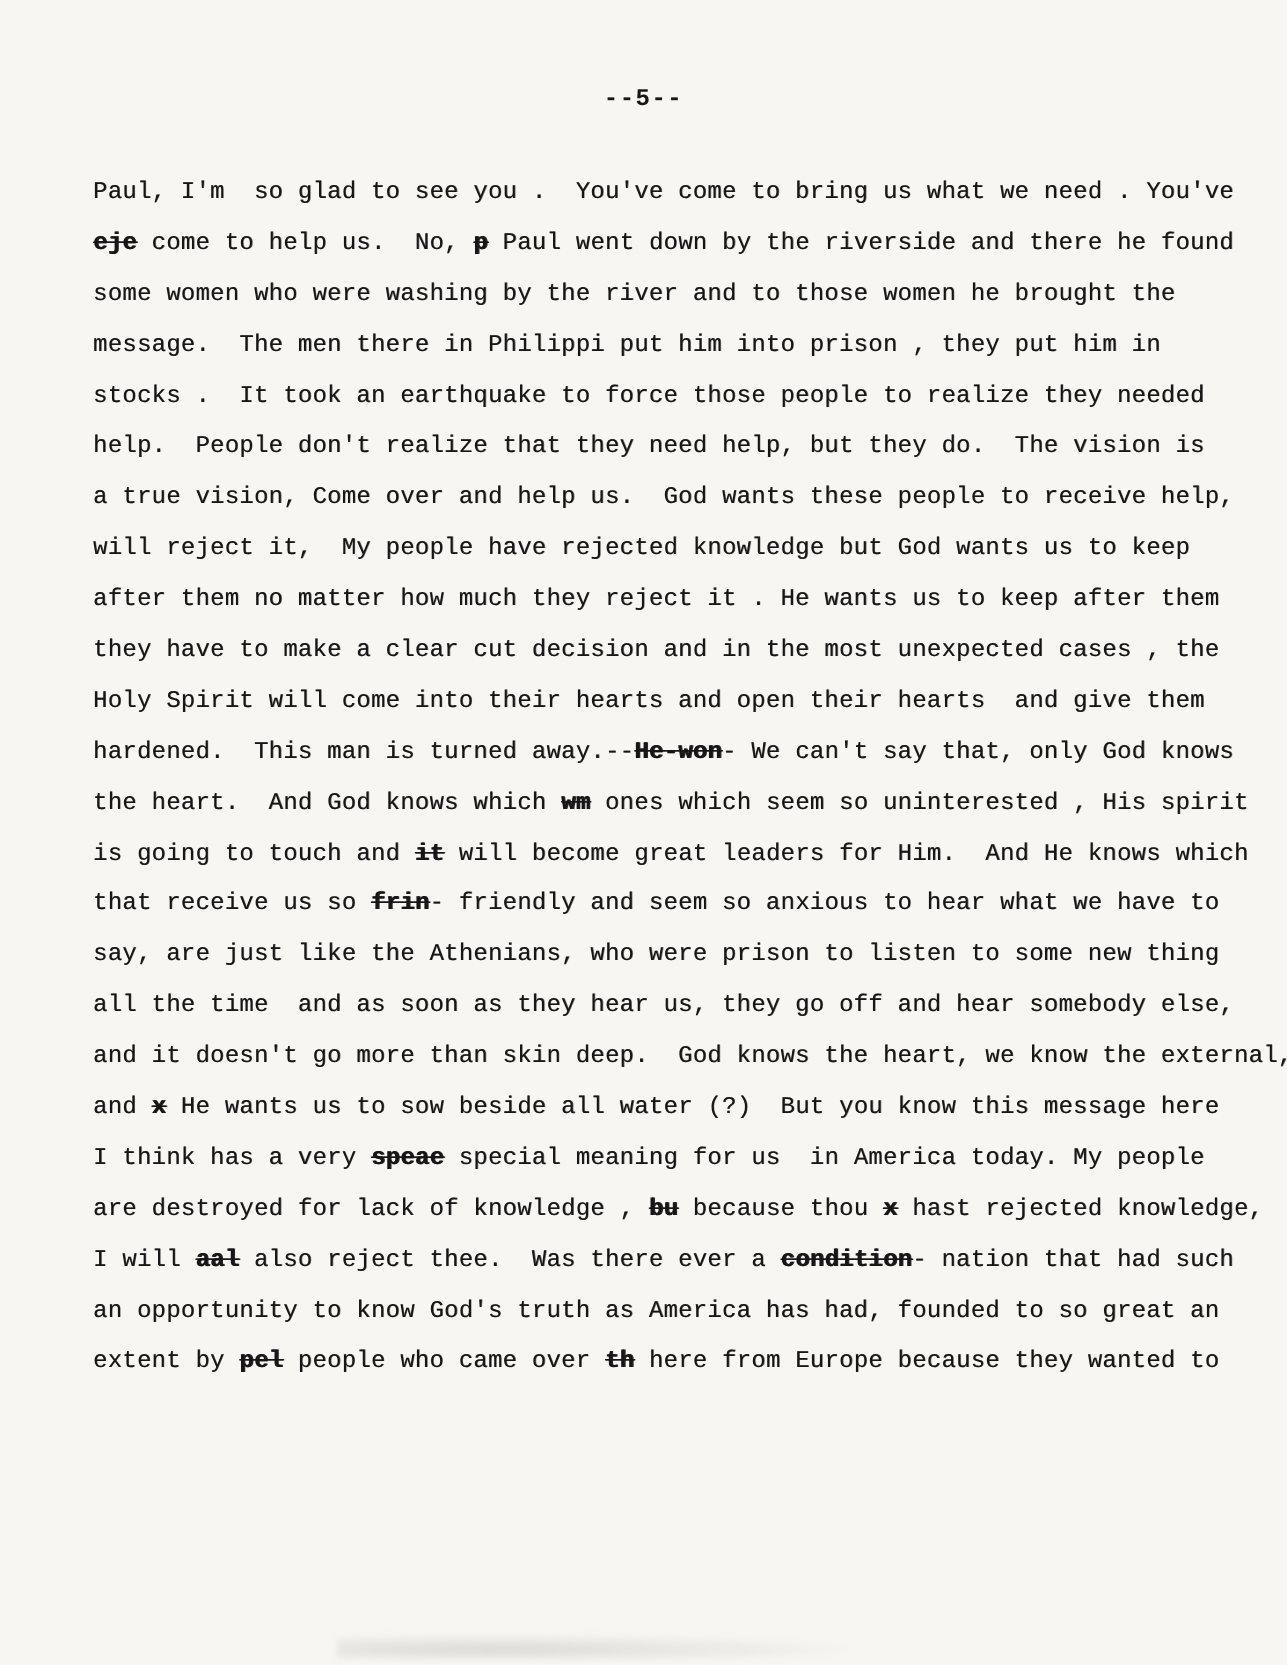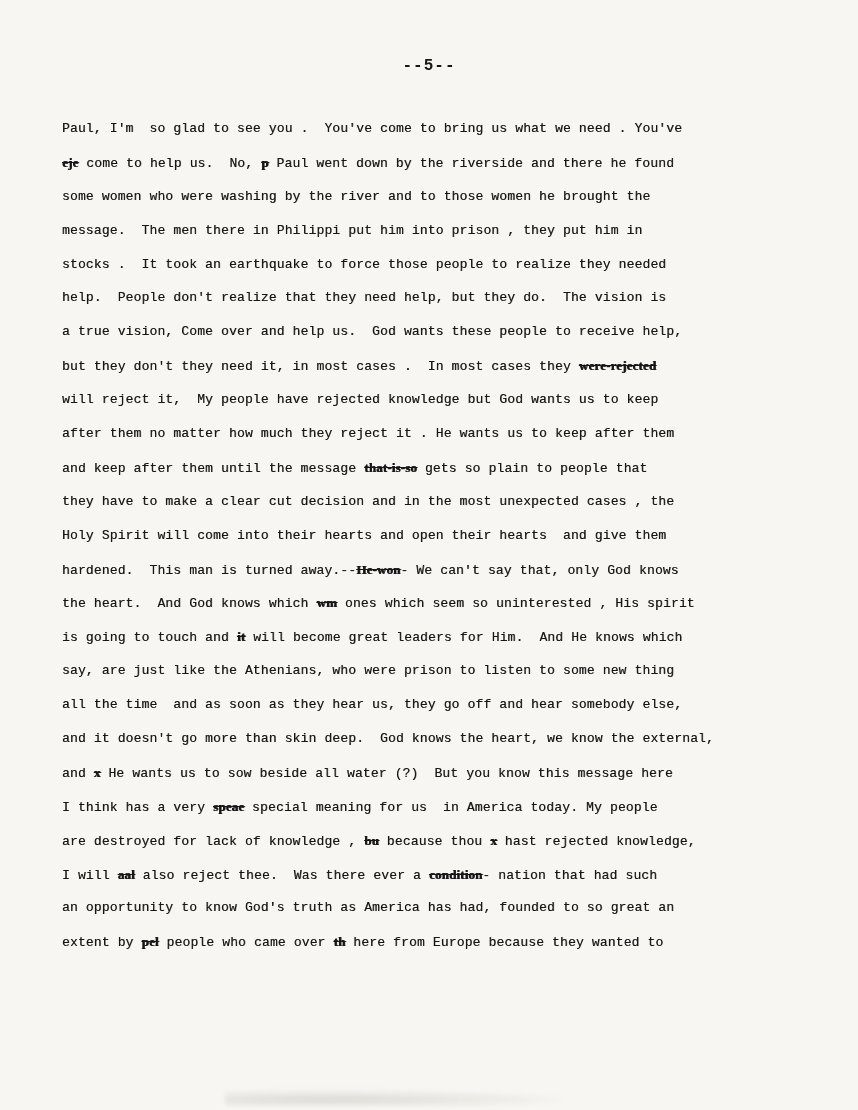--- a/index.html
+++ b/index.html
@@ -28,30 +28,29 @@
   }
   .body-text {
     position: absolute;
     top: 112px;
     left: 62px;
     width: 744px;
   }
   .text-line {
     height: 33.9px;
     line-height: 33.9px;
-    font-size: 13px;
+    font-size: 16px;
     letter-spacing: 0.15px;
     white-space: pre;
     text-shadow: 0.4px 0 0 rgba(20,20,20,0.55);
   }
   .st {
     text-decoration: line-through;
     font-weight: bold;
     text-shadow: 0.7px 0 0 rgba(10,10,10,0.85);
-    font-family: Liberation Serif, serif;
   }
   .smudge {
     position: absolute;
     left: 225px;
     top: 1090px;
     width: 340px;
     height: 16px;
     background: radial-gradient(ellipse at 30% 60%, rgba(150,148,140,0.28), rgba(170,168,160,0.10) 55%, transparent 75%);
     filter: blur(2px);
   }
@@ -63,29 +62,28 @@
   <div class="page-number">--5--</div>
 
   <div class="body-text" id="body-text">
       <div class="text-line"><span>Paul, I'm  so glad to see you .  You've come to bring us what we need . You've</span></div>
       <div class="text-line"><span class="st">eje</span><span> come to help us.  No, </span><span class="st">p</span><span> Paul went down by the riverside and there he found</span></div>
       <div class="text-line"><span>some women who were washing by the river and to those women he brought the</span></div>
       <div class="text-line"><span>message.  The men there in Philippi put him into prison , they put him in</span></div>
       <div class="text-line"><span>stocks .  It took an earthquake to force those people to realize they needed</span></div>
       <div class="text-line"><span>help.  People don't realize that they need help, but they do.  The vision is</span></div>
       <div class="text-line"><span>a true vision, Come over and help us.  God wants these people to receive help,</span></div>
-      <div class="text-line"><span>but they don't they need it, in most cases .  In most cases they </span><span class="st">were-rejected</span></div>
       <div class="text-line"><span>will reject it,  My people have rejected knowledge but God wants us to keep</span></div>
       <div class="text-line"><span>after them no matter how much they reject it . He wants us to keep after them</span></div>
-      <div class="text-line"><span>and keep after them until the message </span><span class="st">that-is-so</span><span> gets so plain to people that</span></div>
       <div class="text-line"><span>they have to make a clear cut decision and in the most unexpected cases , the</span></div>
       <div class="text-line"><span>Holy Spirit will come into their hearts and open their hearts  and give them</span></div>
       <div class="text-line"><span>hardened.  This man is turned away.--</span><span class="st">He-won</span><span>- We can't say that, only God knows</span></div>
       <div class="text-line"><span>the heart.  And God knows which </span><span class="st">wm</span><span> ones which seem so uninterested , His spirit</span></div>
       <div class="text-line"><span>is going to touch and </span><span class="st">it</span><span> will become great leaders for Him.  And He knows which</span></div>
+      <div class="text-line"><span>that receive us so </span><span class="st">frin</span><span>- friendly and seem so anxious to hear what we have to</span></div>
       <div class="text-line"><span>say, are just like the Athenians, who were prison to listen to some new thing</span></div>
       <div class="text-line"><span>all the time  and as soon as they hear us, they go off and hear somebody else,</span></div>
       <div class="text-line"><span>and it doesn't go more than skin deep.  God knows the heart, we know the external,</span></div>
       <div class="text-line"><span>and </span><span class="st">x</span><span> He wants us to sow beside all water (?)  But you know this message here</span></div>
       <div class="text-line"><span>I think has a very </span><span class="st">speae</span><span> special meaning for us  in America today. My people</span></div>
       <div class="text-line"><span>are destroyed for lack of knowledge , </span><span class="st">bu</span><span> because thou </span><span class="st">x</span><span> hast rejected knowledge,</span></div>
       <div class="text-line"><span>I will </span><span class="st">aal</span><span> also reject thee.  Was there ever a </span><span class="st">condition</span><span>- nation that had such</span></div>
       <div class="text-line"><span>an opportunity to know God's truth as America has had, founded to so great an</span></div>
       <div class="text-line"><span>extent by </span><span class="st">pel</span><span> people who came over </span><span class="st">th</span><span> here from Europe because they wanted to</span></div>
     </div>

